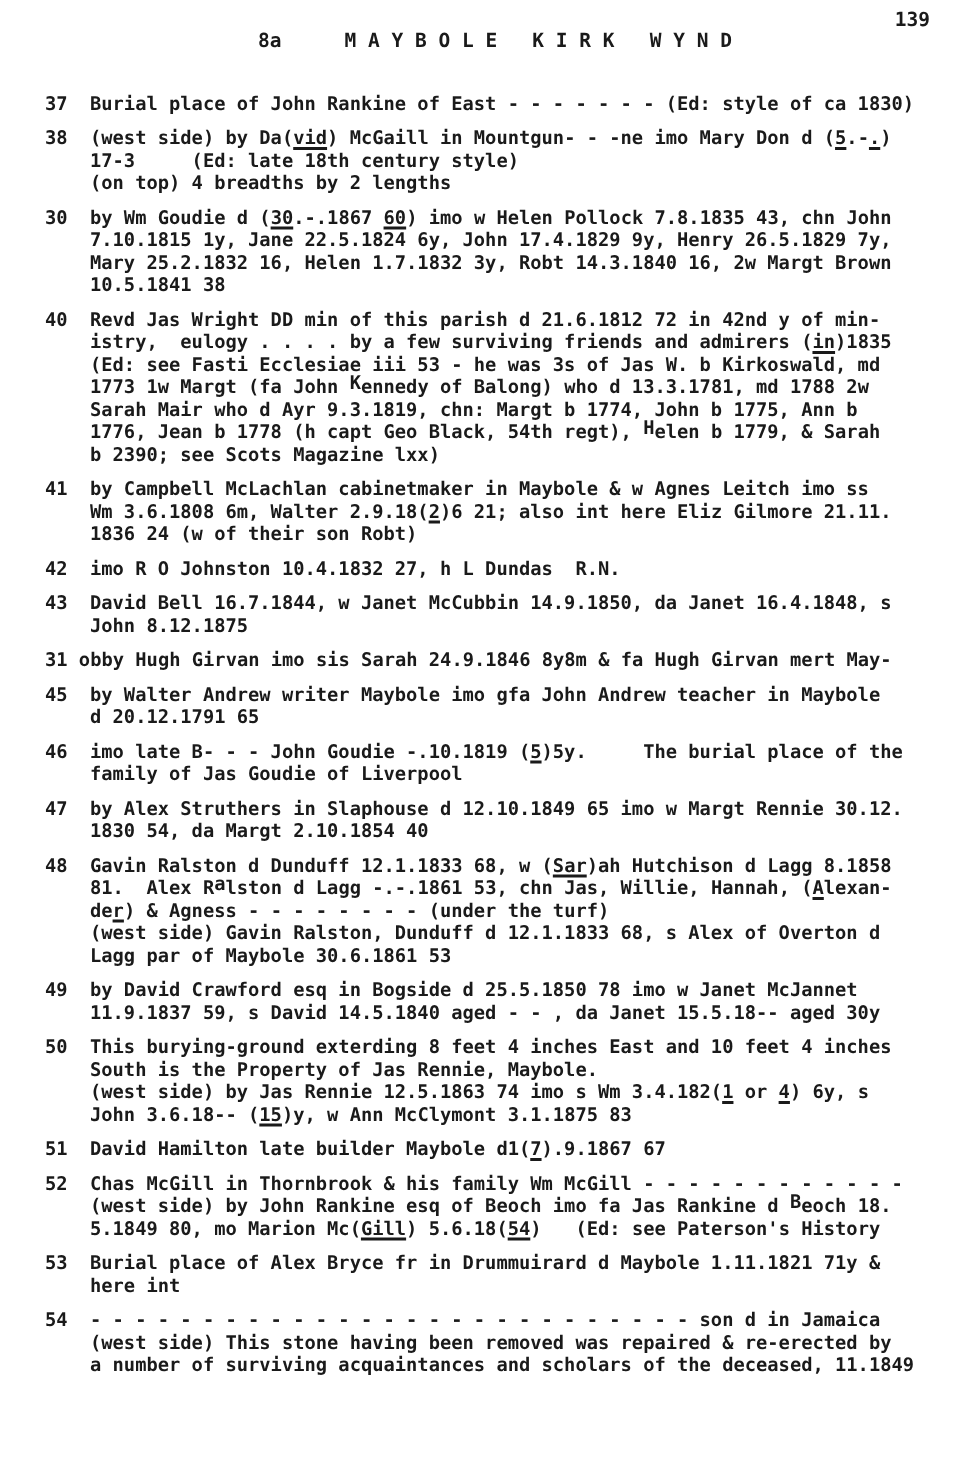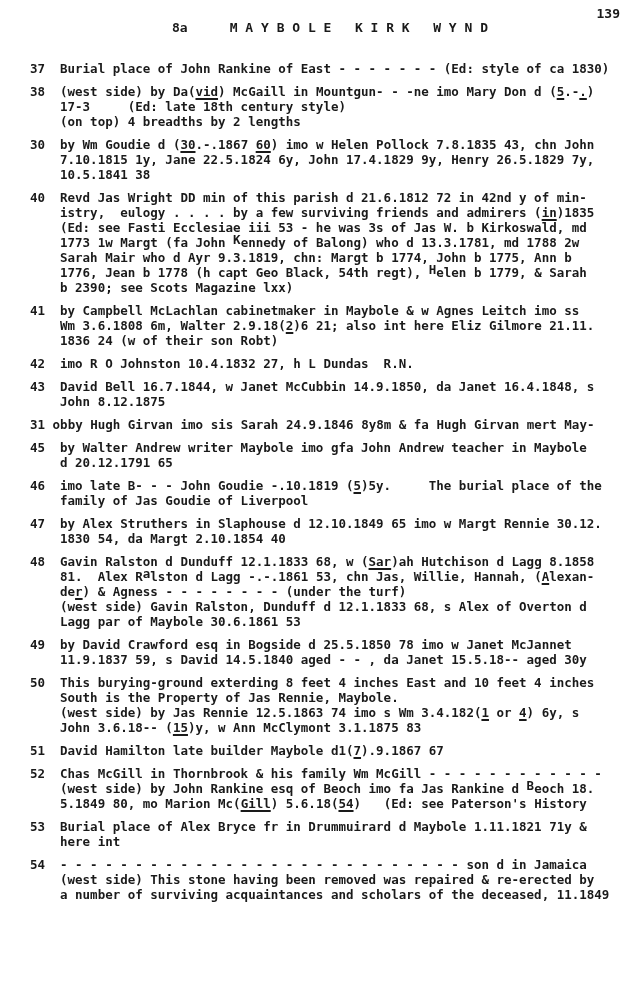--- a/index.html
+++ b/index.html
@@ -47,20 +47,21 @@
           <div class="line">17-3     (Ed: late 18th century style)</div>
           <div class="line">(on top) 4 breadths by 2 lengths</div>
         </div>
   </div>
 
   <div class="entry">
     <div class="num">30</div>
     <div class="txt">
           <div class="line">by Wm Goudie d (<span class="u">30</span>.-.1867 <span class="u">60</span>) imo w Helen Pollock 7.8.1835 43, chn John</div>
           <div class="line">7.10.1815 1y, Jane 22.5.1824 6y, John 17.4.1829 9y, Henry 26.5.1829 7y,</div>
+          <div class="line">Mary 25.2.1832 16, Helen 1.7.1832 3y, Robt 14.3.1840 16, 2w Margt Brown</div>
           <div class="line">10.5.1841 38</div>
         </div>
   </div>
 
   <div class="entry">
     <div class="num">40</div>
     <div class="txt">
           <div class="line">Revd Jas Wright DD min of this parish d 21.6.1812 72 in 42nd y of min-</div>
           <div class="line">istry,  eulogy . . . . by a few surviving friends and admirers (<span class="u">in</span>)1835</div>
           <div class="line">(Ed: see Fasti Ecclesiae iii 53 - he was 3s of Jas W. b Kirkoswald, md</div>

